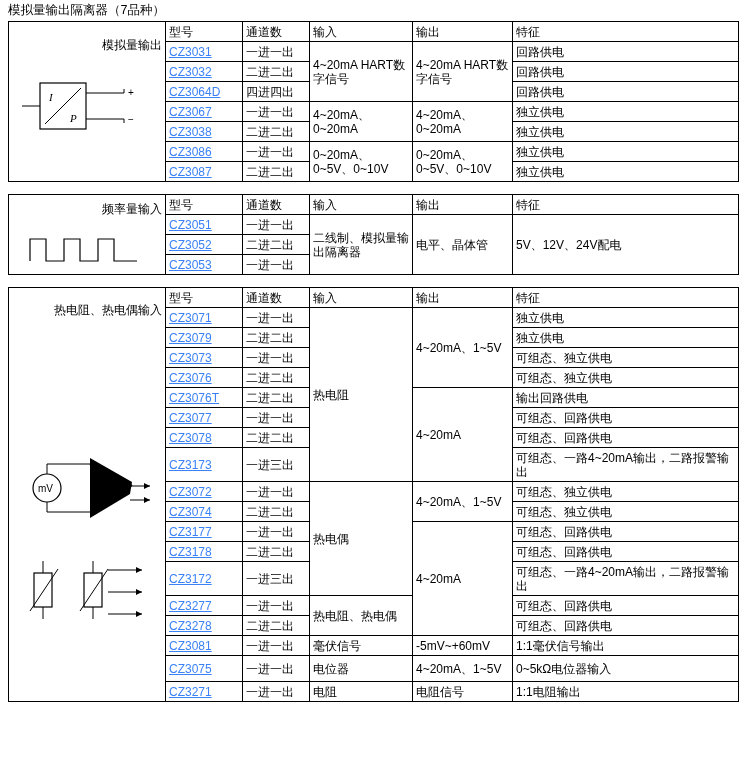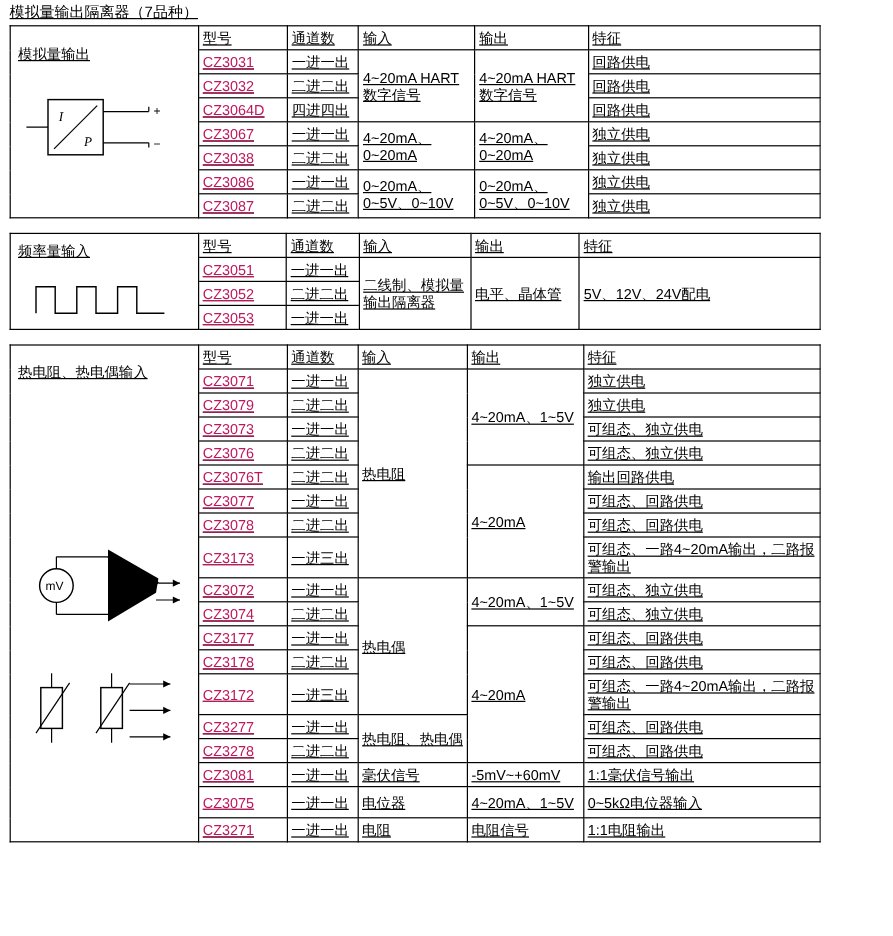--- a/index.html
+++ b/index.html
@@ -1,27 +1,27 @@
 <!DOCTYPE html>
 <html><head>
 <meta charset="utf-8">
 <style>
   html,body{margin:0;padding:0;background:#ffffff;}
   body{width:744px;height:780px;font-family:"Liberation Sans","DejaVu Sans",sans-serif;font-size:12px;color:#000;}
-  .page{position:relative;width:684px;height:780px;overflow:hidden;text-decoration:underline;}
+  .page{position:relative;width:744px;height:780px;overflow:hidden;}
 
   .section{margin:0 0 0 0;}
   .sec-title{font-size:12.5px;padding:3px 0 3px 8px;line-height:15px;}
 
   table.grid{border-collapse:collapse;table-layout:fixed;margin-left:8px;}
   table.grid td{border:1px solid #000;padding:1px 3px;vertical-align:middle;font-size:12px;line-height:14px;height:17px;}
   td.hdr{font-size:12px;margin-top:19px;}
-  .lnk{color:#be185d;text-decoration:underline;}
+  .lnk{color:#3b82f6;text-decoration:underline;}
   .mid{vertical-align:middle;}
-  .fig{padding:0;vertical-align:top;}
+  .fig{padding:0;vertical-align:top;text-align:right;}
 
   
   .figbox{position:relative;}
   .figtitle{font-size:12px;line-height:15px;padding:2px 0 0 3px;}
 
   svg{display:block;}
 </style>
 </head>
 <body>
 

